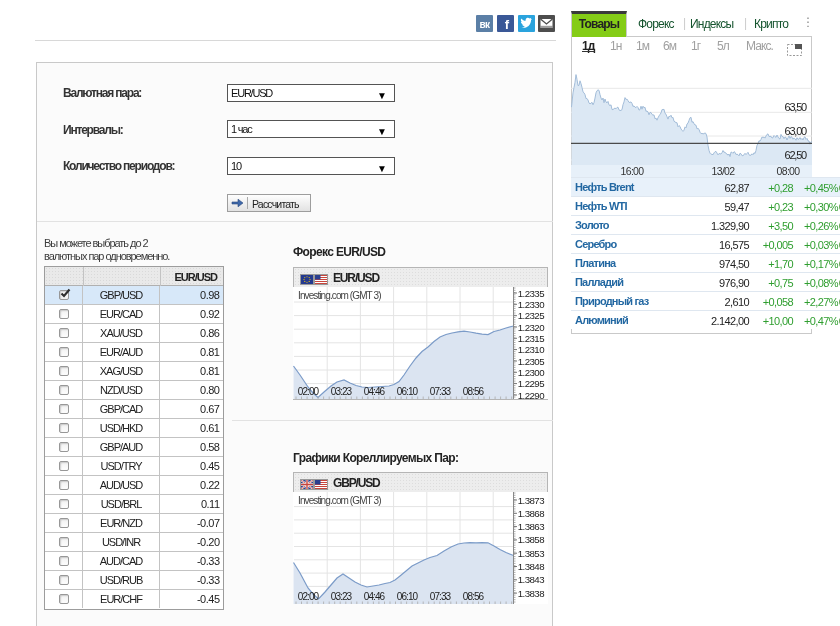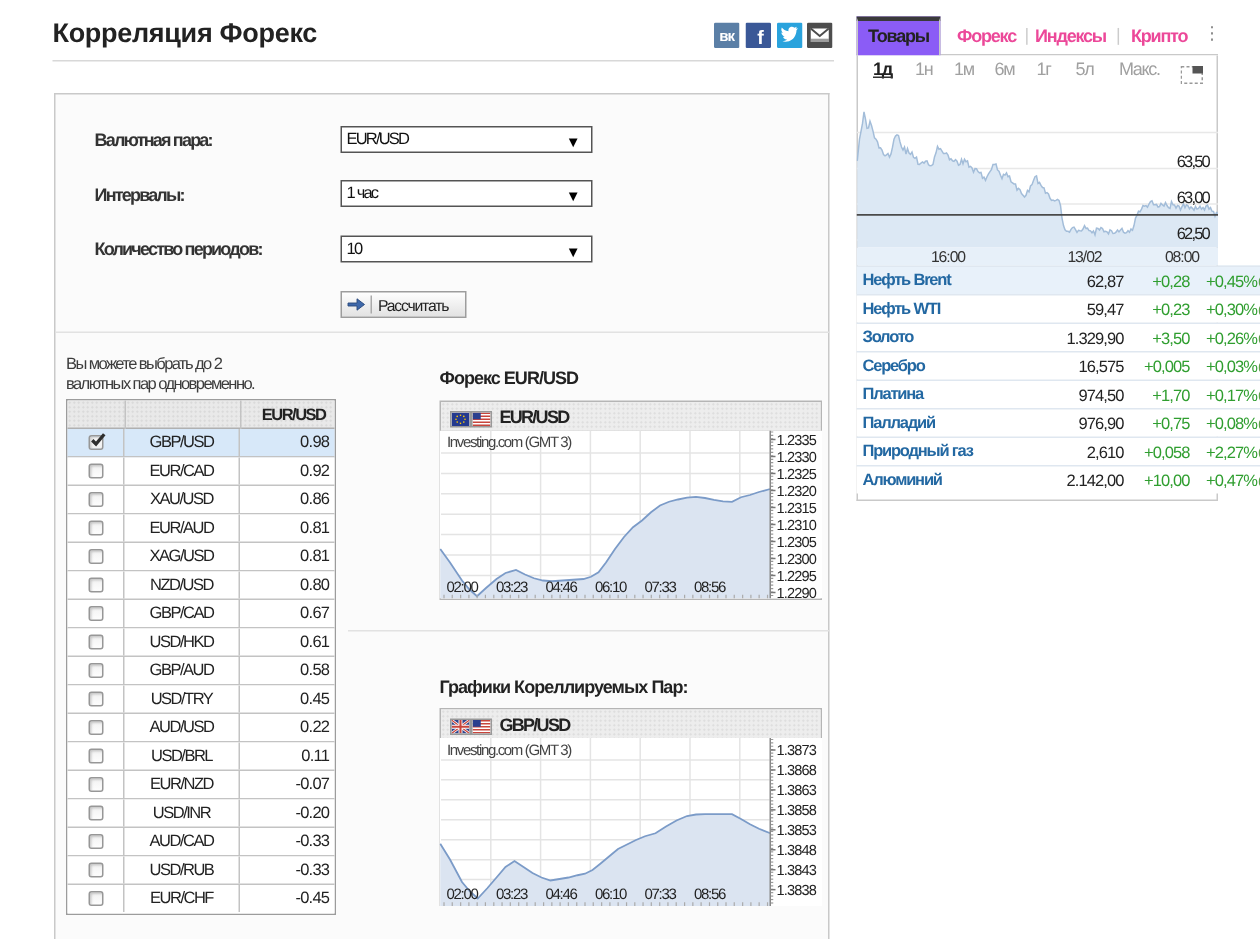--- a/index.html
+++ b/index.html
@@ -29,38 +29,37 @@
 .cb svg{position:absolute;left:0;top:-3px;overflow:visible}
 .ctitle{position:absolute;left:293px;font-size:12px;font-weight:bold;color:#222;letter-spacing:-0.65px}
 .cbox{position:absolute;left:293px;width:255px;border:1px solid #b5b5b5;background:#fff}
 .chead{height:20px;background:#ededed;background-image:radial-gradient(#ddd 0.7px,transparent 0.7px);background-size:3px 3px;border-bottom:1px solid #c5c5c5;line-height:20px;padding-left:7px}
 .chead b{font-size:12px;color:#222;letter-spacing:-1.15px;margin-left:4px;vertical-align:1px}
 .chead svg{vertical-align:-1px;margin-right:2px;outline:1px solid #999}
 #sep2{position:absolute;left:232px;top:420px;width:321px;height:1px;background:#e2e2e2}
 .inv{position:absolute;font-size:10px;letter-spacing:-0.9px;color:#444}
 #side{position:absolute;left:571px;top:11px;width:241px;height:323px}
 #tabbar{position:absolute;left:0;top:0;width:241px;height:26px;border-bottom:1px solid #c9c9c9}
-#tab1{position:absolute;left:0;top:0;width:56px;height:26px;background:#8b5cf6;border:1px solid #c9c9c9;border-bottom:none;border-top:3px solid #3a3a3a;font-weight:bold;font-size:12px;letter-spacing:-0.8px;color:#222;text-align:center;line-height:21px}
-.tab{position:absolute;top:6px;font-size:12px;font-weight:bold;color:#ec4899;letter-spacing:-0.8px}
+#tab1{position:absolute;left:0;top:0;width:56px;height:26px;background:#84cc16;border:1px solid #c9c9c9;border-bottom:none;border-top:3px solid #3a3a3a;font-weight:bold;font-size:12px;letter-spacing:-0.8px;color:#222;text-align:center;line-height:21px}
+.tab{position:absolute;top:6px;font-size:12px;font-weight:normal;color:#14532d;letter-spacing:-0.8px}
 .tsep{position:absolute;top:5px;color:#ccc;font-size:12px}
 #dots{position:absolute;left:231px;top:4px;color:#888;font-size:12px}
 #sbody{position:absolute;left:0;top:26px;width:241px;height:297px;border:1px solid #c9c9c9;border-top:none;background:#fff}
 .rng{position:absolute;top:28px;font-size:12px;color:#a0a0a0;letter-spacing:-0.9px}
 #rng1{font-weight:bold;color:#222}
 .qrow{position:absolute;left:0;width:287px;height:19px;border-top:1px solid #dfe7f0;font-size:11.5px;background:#fff}
 .qrow.hl{background:#e8f1fa}
 .qn{position:absolute;left:4px;top:3px;font-weight:bold;color:#2368a2;font-size:11px;letter-spacing:-0.8px}
 .qv{position:absolute;right:109px;top:3.5px;color:#222;font-size:11px;letter-spacing:-0.6px}
 .qc{position:absolute;right:65px;top:3.5px;color:#2f9e2f;font-size:11px;letter-spacing:-0.6px}
 .qp{position:absolute;right:20px;top:3.5px;color:#2f9e2f;font-size:11px;letter-spacing:-0.6px}
 .clk{position:absolute;right:9px;top:4.5px}
 </style></head>
 <body>
 <div id="pg">
-<h1>Корреляция Форекс</h1>
 <div id="rule"></div>
 <svg class="soc" style="left:476px" width="17" height="17">
       <rect width="17" height="17" fill="#5b7fa6"></rect>
       <text x="8.5" y="12.5" text-anchor="middle" font-size="10" font-weight="bold" fill="#fff" style="letter-spacing:-0.5px">вк</text>
     </svg>
 <svg class="soc" style="left:497px" width="17" height="17">
       <rect width="17" height="17" fill="#3a5897"></rect>
       <text x="10" y="14" text-anchor="middle" font-size="13" font-weight="bold" fill="#fff">f</text>
     </svg>
 <svg class="soc" style="left:518px" width="17" height="17">

